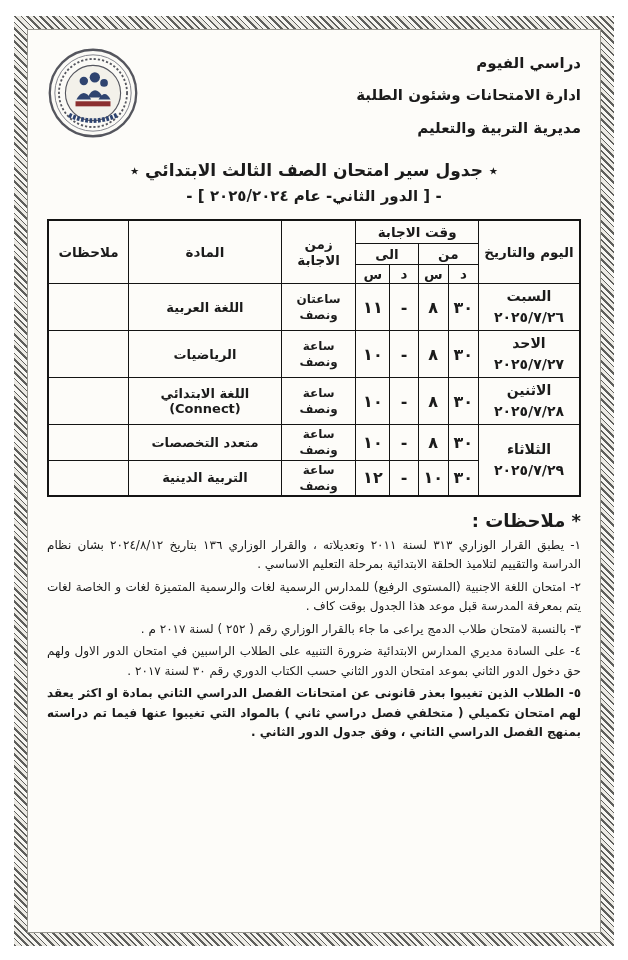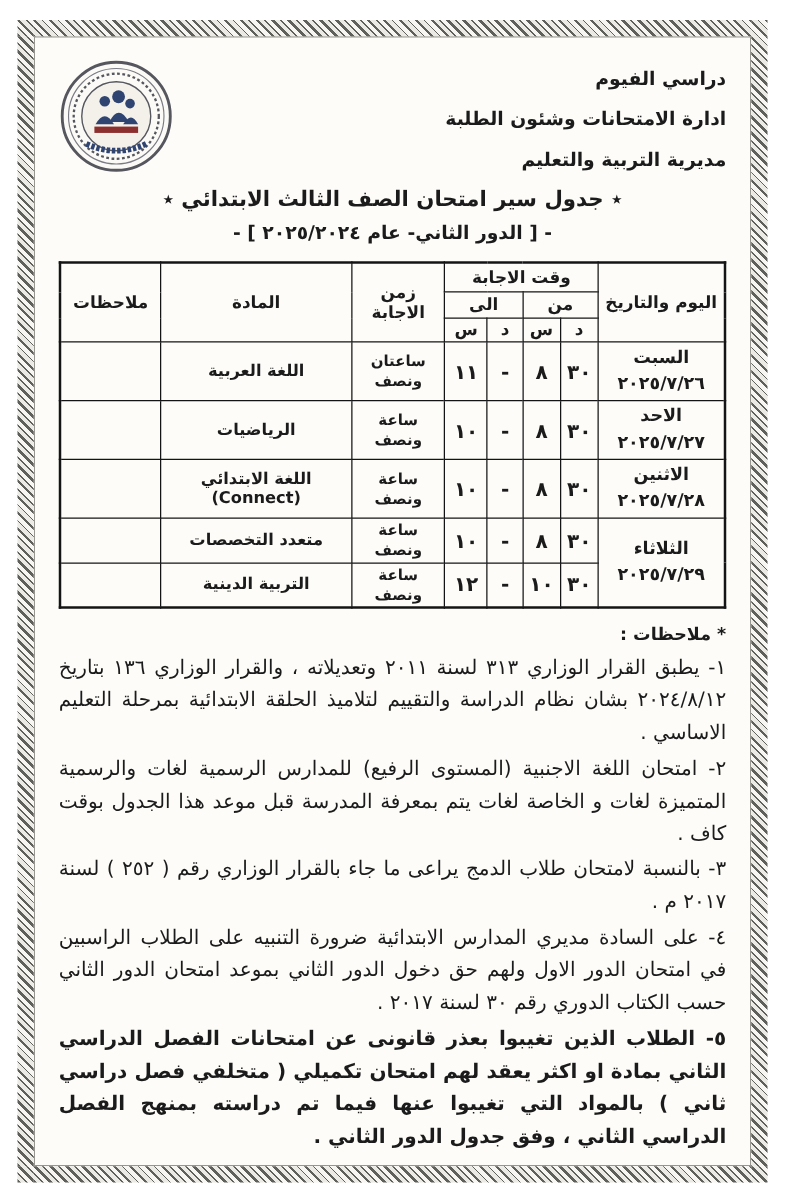--- a/index.html
+++ b/index.html
@@ -18,21 +18,21 @@
     border-image: repeating-linear-gradient(45deg, #5f5f5c 0 2px, #eceae4 2px 5px, #5f5f5c 5px 6px, #f7f6f2 6px 9px) 13;
     background: #fdfcf9;
     box-shadow: inset 0 0 0 1px #97968f;
   }
   .content { position: absolute; inset: 0; padding: 12px 20px; }
 
   .header { display: flex; justify-content: space-between; align-items: flex-start; margin-top: 4px; }
   .org { text-align: right; font-weight: bold; font-size: 15px; line-height: 2.15; padding-top: 2px; }
   .logo { margin-top: 2px; }
 
-  .title-main { text-align: center; font-size: 17px; font-weight: bold; margin-top: 6px; }
+  .title-main { text-align: center; font-size: 17px; font-weight: bold; margin-top: 16px; }
   .title-sub  { text-align: center; font-size: 15px; font-weight: bold; margin-top: 7px; }
 
   table.schedule {
     width: 100%; border-collapse: collapse; margin-top: 14px;
     border: 2px solid #141414;
   }
   .schedule th, .schedule td {
     border: 1px solid #141414;
     text-align: center; vertical-align: middle;
     padding: 1px 3px;
@@ -45,24 +45,24 @@
   tr.tall  { height: 47px; }
   tr.short { height: 24px; }
   td.day-cell { font-size: 14px; line-height: 1.5; }
   td.day-cell .day-name, td.day-cell .day-date { display: block; }
   td.num-cell { font-size: 16px; }
   td.dur-cell { font-size: 12px; line-height: 1.35; margin-left: 10px; }
   td.subj-cell { font-size: 13px; }
   td.note-cell { }
 
   .notes { margin-top: 13px; }
-  .notes-heading { font-weight: bold; font-size: 14px; margin: 0 0 5px 0; }
+  .notes-heading { font-weight: bold; font-size: 18px; margin: 0 0 5px 0; }
   p.note {
     margin: 0 0 3px 0;
-    font-size: 16px; line-height: 1.62;
+    font-size: 12px; line-height: 1.62;
     text-align: justify;
   }
   p.note.bold { font-weight: bold; }
 </style>
 </head>
 <body>
 
 <div class="sheet">
   <div class="content">
 

